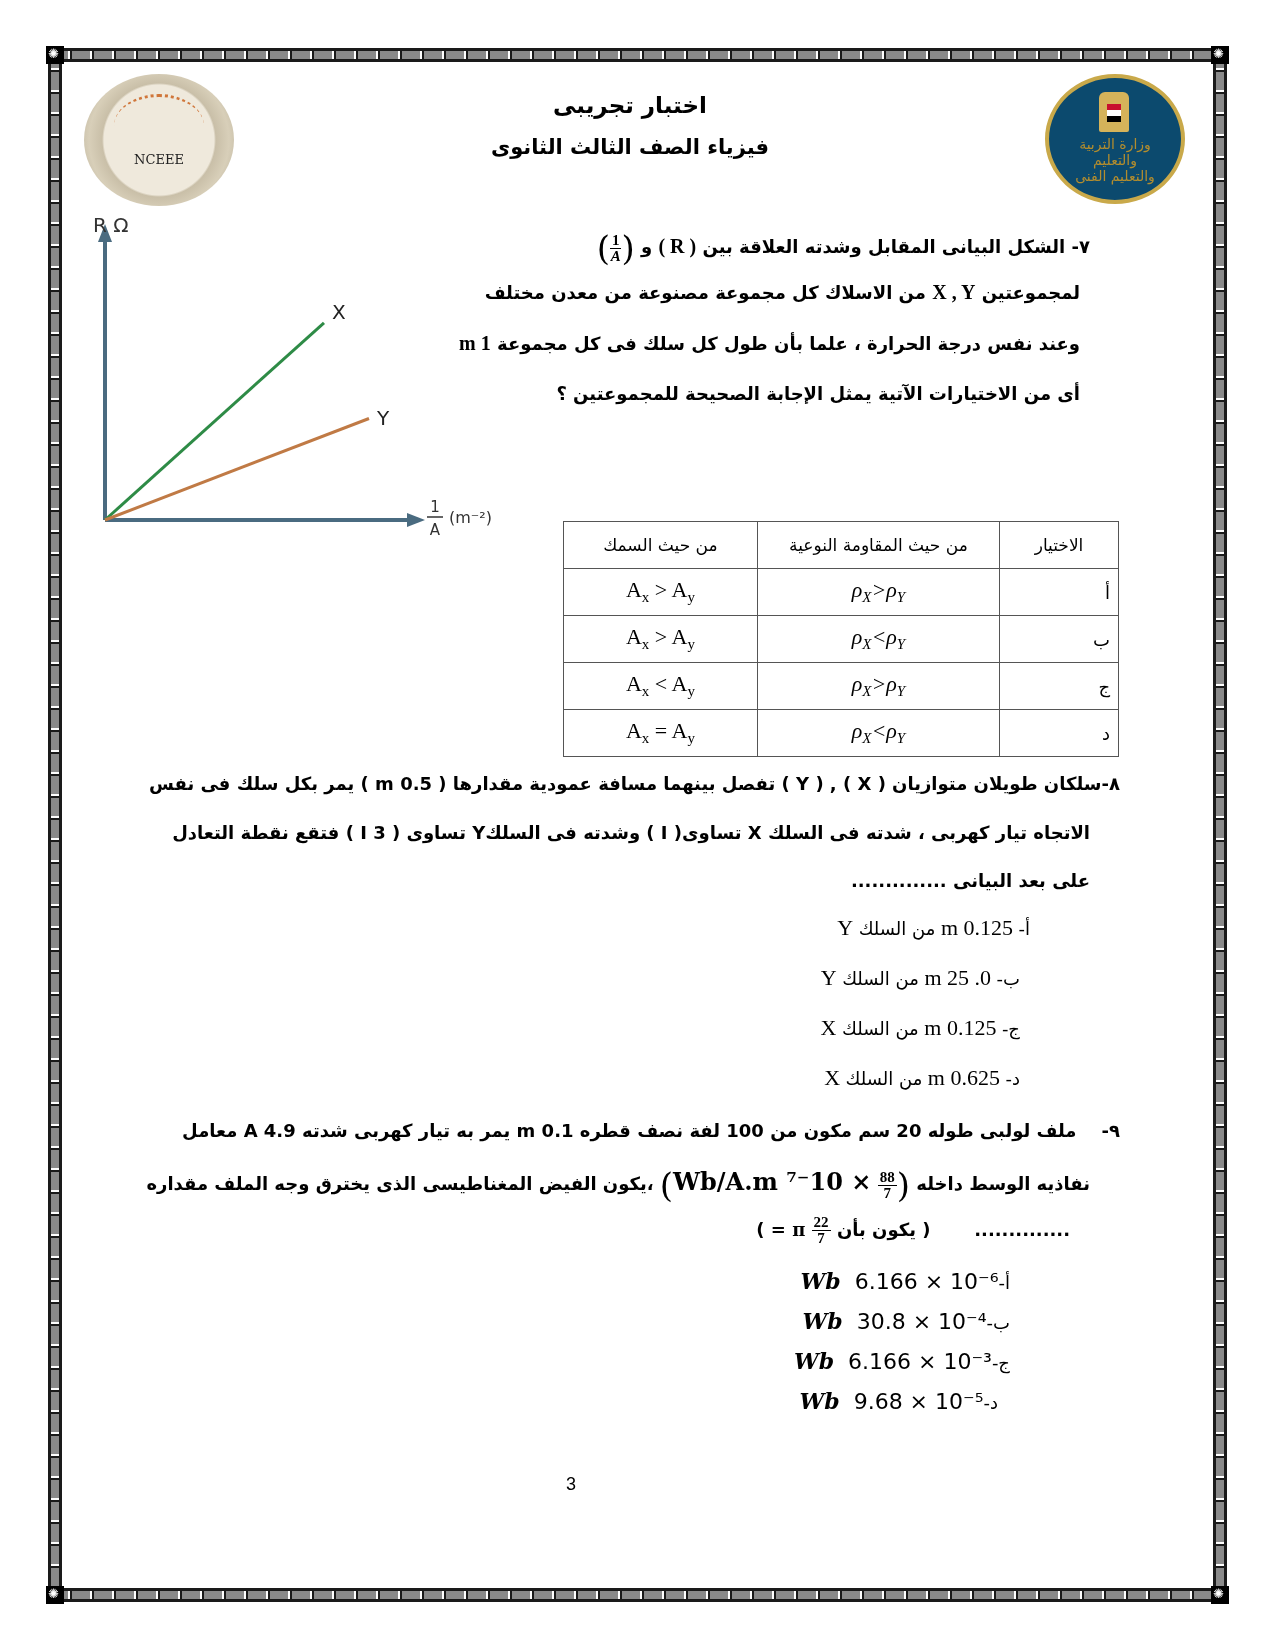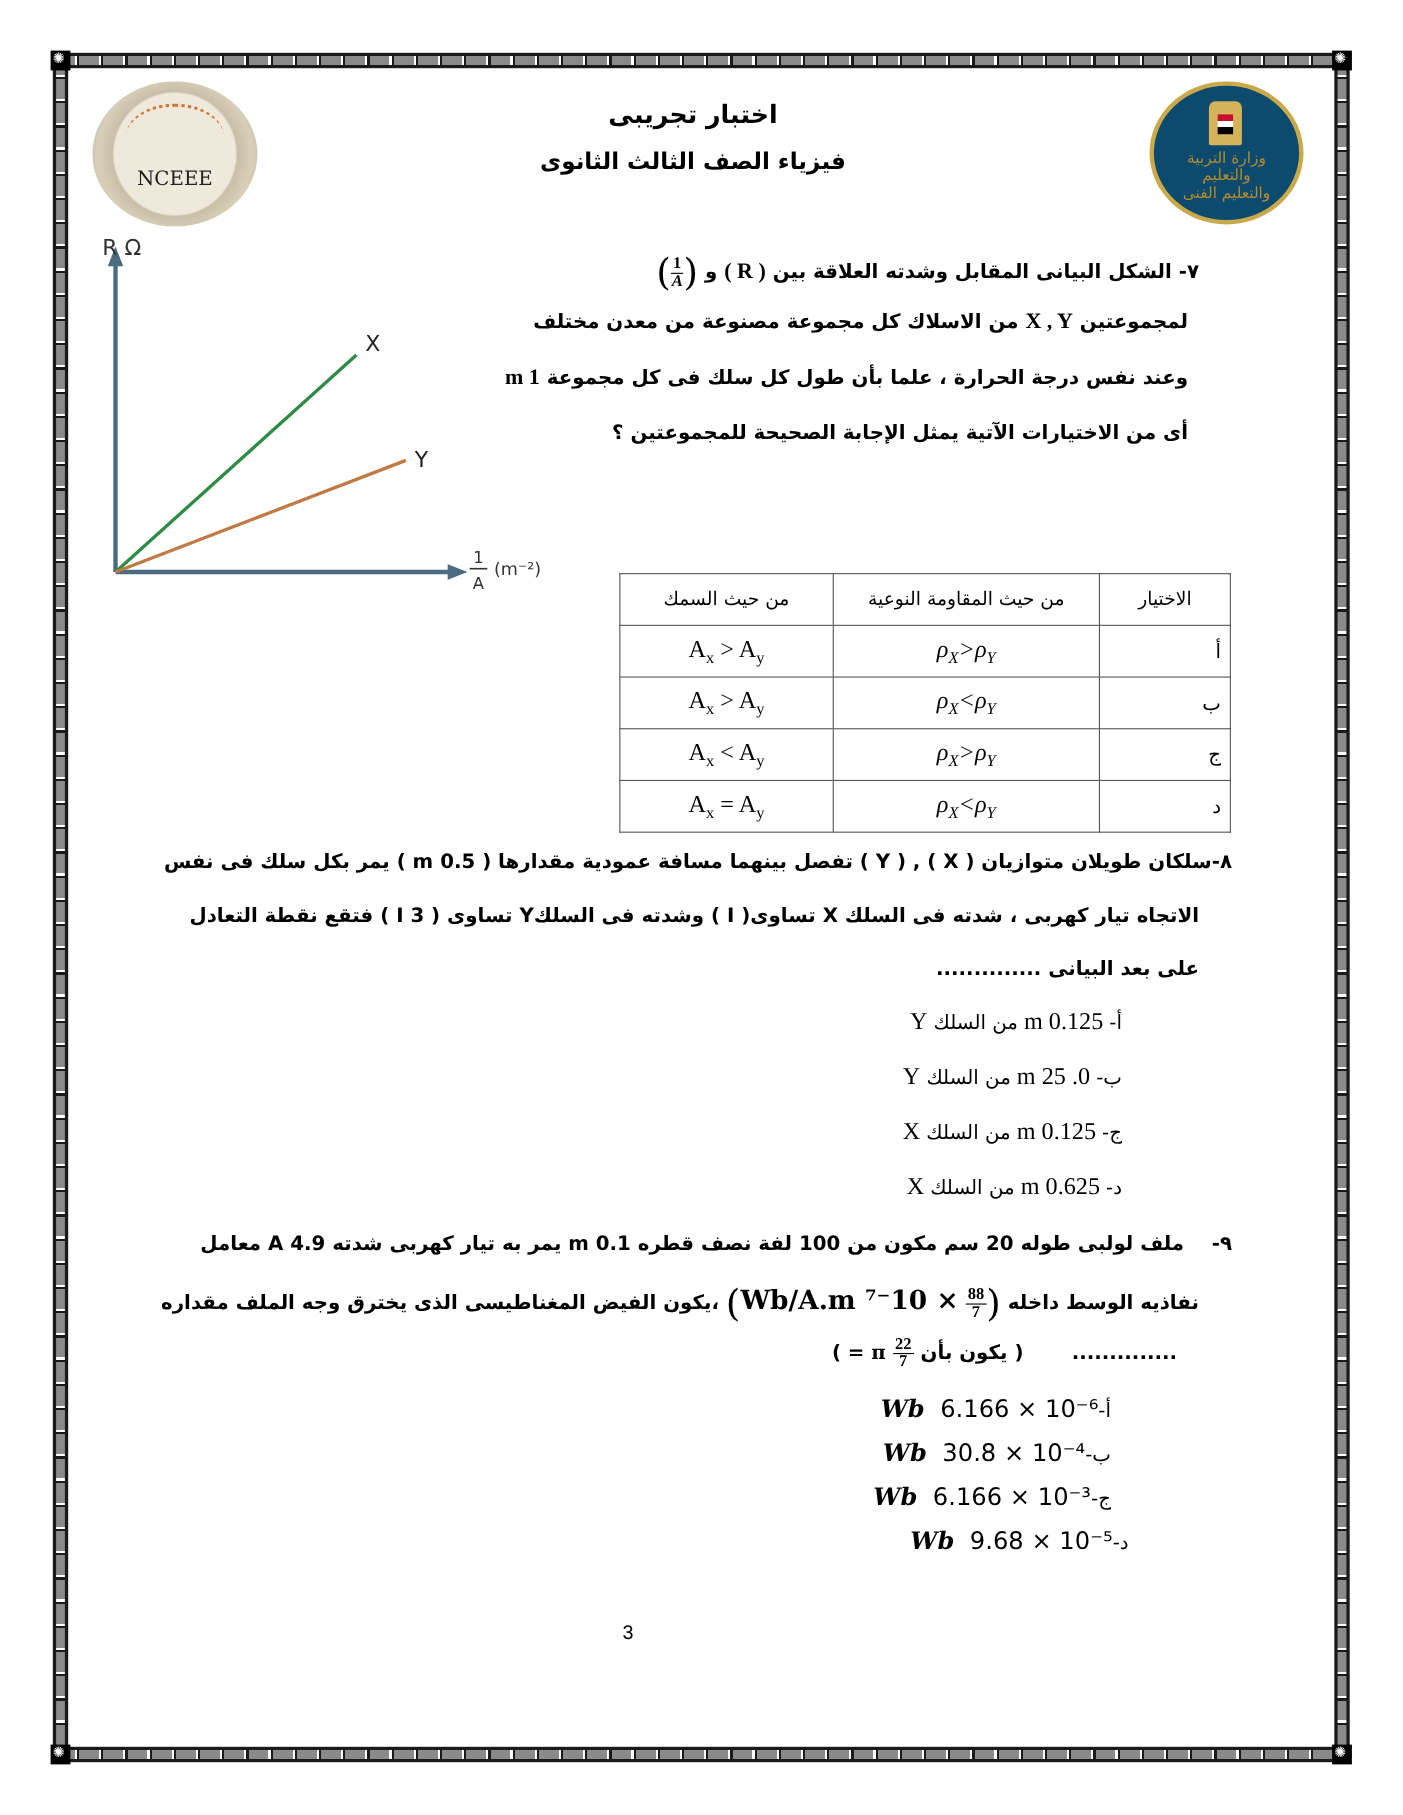--- a/index.html
+++ b/index.html
@@ -18,21 +18,21 @@
   .b-left { left: 48px; } .b-right { right: 48px; }
   .corner { position: absolute; width: 18px; height: 18px; background: #000; }
   .corner::after { content: "✺"; color: #fff; font-size: 13px; position: absolute; left: 2px; top: 0px; }
   .c-tl { left: 46px; top: 46px; } .c-tr { right: 46px; top: 46px; }
   .c-bl { left: 46px; bottom: 46px; } .c-br { right: 46px; bottom: 46px; }
 
   
   .logo { position: absolute; border-radius: 50%; }
   .logo-left { left: 84px; top: 74px; width: 150px; height: 132px; background: radial-gradient(circle, #efe9dc 55%, #c9bfa8 57%, #d8cfb9 70%, #a89f88 100%); }
   .logo-left .inner { position: absolute; left: 30px; top: 20px; width: 90px; height: 60px; border-top: 3px dotted #d0763a; border-radius: 50% 50% 0 0; }
-  .logo-left .txt { position: absolute; width: 100%; text-align: center; top: 78px; font-family: "DejaVu Serif", serif; font-size: 18px; color: #222; }
+  .logo-left .txt { position: absolute; width: 100%; text-align: center; top: 78px; font-family: "DejaVu Serif", serif; font-size: 13px; color: #222; }
   .logo-right { left: 1045px; top: 74px; width: 140px; height: 130px; border: 4px solid #c9a94a; box-sizing: border-box; background: #0c4a6e; }
   .logo-right .eagle { position: absolute; left: 50px; top: 14px; width: 30px; height: 40px; background: #d5b35a; border-radius: 6px 6px 2px 2px; }
   .logo-right .flag { position: absolute; left: 58px; top: 26px; width: 14px; height: 18px; background: linear-gradient(#c8102e 33%, #fff 33% 66%, #000 66%); }
   .logo-right .ar { position: absolute; left: 22px; top: 58px; width: 88px; text-align: center; font-size: 14px; color: #b38d2e; direction: rtl; }
 
   .head-title { position: absolute; left: 420px; width: 420px; text-align: center; font-weight: bold; direction: rtl; font-family: "DejaVu Sans", sans-serif; }
   .t1 { top: 92px; font-size: 23px; }
   .t2 { top: 135px; font-size: 21px; }
   .qline { position: absolute; font-family: "DejaVu Sans", sans-serif; font-weight: bold; font-size: 18px; white-space: nowrap; direction: rtl; }
   .latin { font-family: "Liberation Serif", serif; font-weight: bold; font-size: 20px; }
@@ -149,21 +149,21 @@
       </tr>
     </tbody>
 </table>
 
 <div class="qline" style="right:155px; top:773px;">
   <span>٨-</span><span>سلكان طويلان متوازيان  ( X ) , ( Y ) تفصل بينهما مسافة عمودية مقدارها ( 0.5 m )  يمر بكل سلك فى نفس</span>
 </div>
 <div class="qline" style="right:185px; top:822px;">الاتجاه تيار كهربى ،  شدته فى السلك  X  تساوى( I ) وشدته فى السلكY  تساوى ( 3 I ) فتقع نقطة التعادل</div>
 <div class="qline" style="right:185px; top:870px;">على بعد البيانى ..............</div>
 <div id="q8-options">
-    <div class="opt" style="right: 255px; top: 915px;"><span class="ar">أ-</span> <span>0.125 m</span> <span class="ar">من السلك</span> <span>Y</span></div>
+    <div class="opt" style="right: 245px; top: 915px;"><span class="ar">أ-</span> <span>0.125 m</span> <span class="ar">من السلك</span> <span>Y</span></div>
     <div class="opt" style="right: 255px; top: 965px;"><span class="ar">ب-</span> <span>0. 25 m</span> <span class="ar">من السلك</span> <span>Y</span></div>
     <div class="opt" style="right: 255px; top: 1015px;"><span class="ar">ج-</span> <span>0.125 m</span> <span class="ar">من السلك</span> <span>X</span></div>
     <div class="opt" style="right: 255px; top: 1065px;"><span class="ar">د-</span> <span>0.625 m</span> <span class="ar">من السلك</span> <span>X</span></div>
   </div>
 
 <div class="qline" style="right:155px; top:1120px;">
   <span>٩-</span>&nbsp;&nbsp;&nbsp;&nbsp;<span>ملف لولبى طوله 20 سم مكون من 100 لفة نصف قطره 0.1 m يمر به تيار كهربى شدته 4.9 A معامل</span>
 </div>
 <div class="qline" style="right:185px; top:1165px;">
   <span>نفاذيه الوسط داخله</span>
@@ -175,16 +175,16 @@
   <span>..............</span>&nbsp;&nbsp;&nbsp;&nbsp;&nbsp;&nbsp;
   <span>( يكون بأن</span>
   <span class="frac" style="font-weight:bold;"><span class="num">22</span><span class="den" style="font-style:normal">7</span></span>
   <span style="font-family:'DejaVu Serif',serif;">π =</span>
   <span>)</span>
 </div>
 <div id="q9-options">
     <div class="mopt" style="right: 265px; top: 1268px; direction: rtl;"><span style="font-size:18px">أ-</span><span class="wb">Wb</span>&nbsp;&nbsp;<span>6.166 × 10⁻⁶</span></div>
     <div class="mopt" style="right: 265px; top: 1308px; direction: rtl;"><span style="font-size:18px">ب-</span><span class="wb">Wb</span>&nbsp;&nbsp;<span>30.8 × 10⁻⁴</span></div>
     <div class="mopt" style="right: 265px; top: 1348px; direction: rtl;"><span style="font-size:18px">ج-</span><span class="wb">Wb</span>&nbsp;&nbsp;<span>6.166 × 10⁻³</span></div>
-    <div class="mopt" style="right: 249px; top: 1388px; direction: rtl;"><span style="font-size:18px">د-</span><span class="wb">Wb</span>&nbsp;&nbsp;<span>9.68 × 10⁻⁵</span></div>
+    <div class="mopt" style="right: 277px; top: 1388px; direction: rtl;"><span style="font-size:18px">د-</span><span class="wb">Wb</span>&nbsp;&nbsp;<span>9.68 × 10⁻⁵</span></div>
   </div>
 
 <div class="page-num">3</div>
 
 </body></html>

